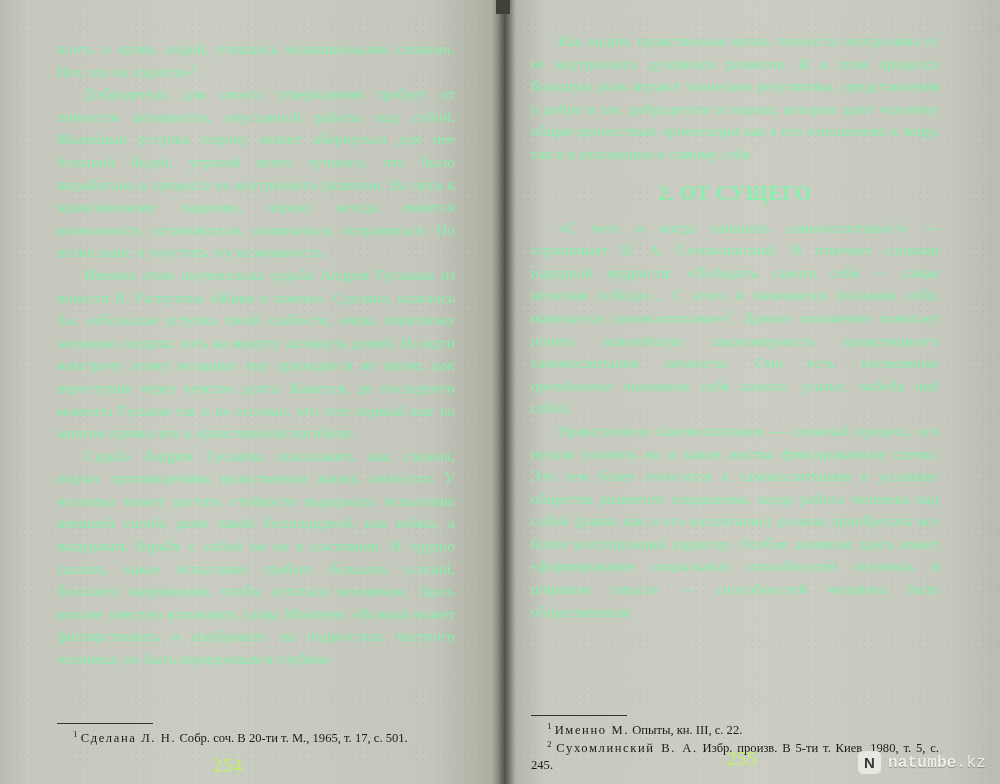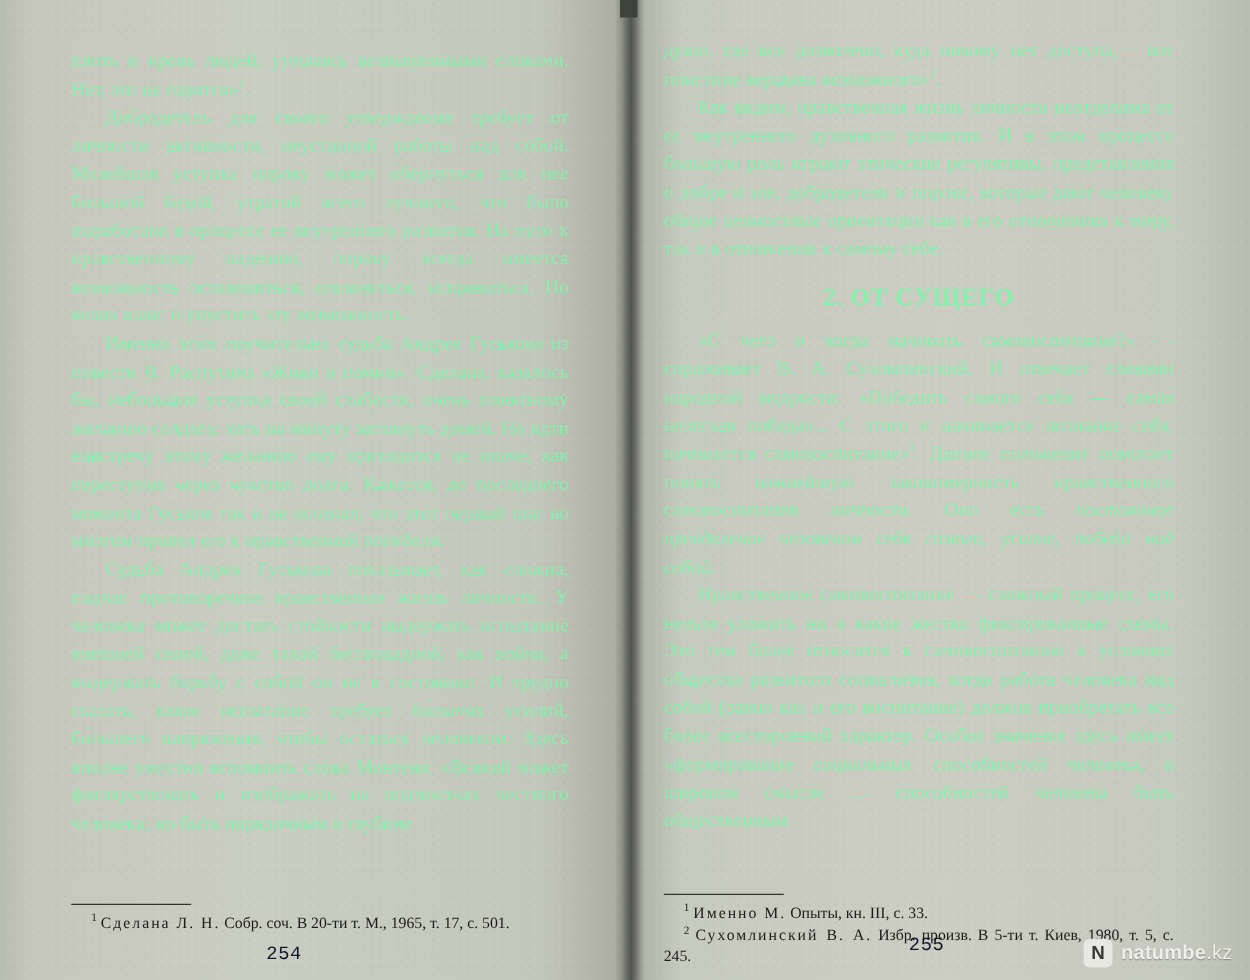--- a/index.html
+++ b/index.html
@@ -132,24 +132,23 @@
     margin-bottom: 6px;
   }
   .footnote {
     margin: 0 0 2px 0;
     text-indent: 16px;
   }
   .footnote sup { font-size: 9px; }
 
   .folio {
     position: absolute;
-    font-size: 15px;
-    color: #0f172a;
+    font-size: 19px;
+    color: #bef264;
     letter-spacing: 0.5px;
-    font-family: Liberation Mono, monospace;
   }
   .left .folio { left: 213px; top: 755px; }
   .right .folio { left: 222px; top: 748px; }
 
   
   .watermark {
     position: absolute;
     right: 14px;
     bottom: 10px;
     display: flex;
@@ -164,21 +163,21 @@
     background: #e9ebe4;
     display: flex;
     align-items: center;
     justify-content: center;
     color: #2c2f28;
     font-family: "Liberation Sans", sans-serif;
     font-size: 15px;
     font-weight: bold;
   }
   .wm-text {
-    font-family: Liberation Sans, sans-serif;
+    font-family: Liberation Mono, monospace;
     font-size: 16px;
     color: #f2f3ee;
     letter-spacing: 0.2px;
     text-shadow: 0 1px 1px rgba(0,0,0,0.35);
   }
   .wm-text b { font-weight: bold; }
 
   
   .grain {
     position: absolute;
@@ -212,34 +211,33 @@
     <div class="footnote-wrap">
       <div class="footnote-rule"></div>
       <p class="footnote"><sup>1</sup> <span class="spaced">Сделана Л. Н.</span> <span>Собр. соч. В 20-ти т. М., 1965, т. 17, с. 501.</span></p>
     </div>
 
     <div class="folio">254</div>
   </div>
 
   <div class="page-col right">
     <div class="text-block">
-      <p class="noindent"><span>души, где все дозволено, куда никому нет доступа,— вот поистине вершина возможного»</span><sup>1</sup>.</p>
       <p>Как видим, нравственная жизнь личности неотделима от ее внутреннего духовного развития. И в этом процессе большую роль играют этические регулятивы, представления о добре и зле, добродетели и пороке, которые дают человеку общие ценностные ориентации как в его отношениях к миру, так и в отношении к самому себе.</p>
 
       <div class="heading">
         <span class="line">2. ОТ СУЩЕГО</span>
       </div>
 
       <p id="p-after-1"><span>«С чего и когда начинать самовоспитание?» — спрашивает В. А. Сухомлинский. И отвечает словами народной мудрости: «Победить самого себя — самая нелегкая победа»... С этого и начинается познание себя, начинается самовоспитание»</span><sup>2</sup><span>. Данное положение помогает понять важнейшую закономерность нравственного самовоспитания личности. Оно есть </span><span class="ital">постоянное преодоление человеком себя самого, усилие, победа над собой</span><span>.</span></p>
       <p>Нравственное самовоспитание — сложный процесс, его нельзя уложить ни в какие жестко фиксированные схемы. Это тем более относится к самовоспитанию в условиях общества развитого социализма, когда работа человека над собой (равно как и его воспитание) должна приобретать все более всесторонний характер. Особое значение здесь имеет «формирование социальных способностей человека, в широком смысле — способностей человека быть общественным</p>
     </div>
 
     <div class="footnote-wrap">
       <div class="footnote-rule"></div>
-      <p class="footnote"><sup>1</sup> <span class="spaced">Именно М.</span> <span>Опыты, кн. III, с. 33.</span></p>
+      <p class="footnote"><sup>1</sup> <span class="spaced">Именно М.</span> <span>Опыты, кн. III, с. 22.</span></p>
       <p class="footnote"><sup>2</sup> <span class="spaced">Сухомлинский В. А.</span> <span>Избр. произв. В 5-ти т. Киев, 1980, т. 5, с. 245.</span></p>
     </div>
 
     <div class="folio">255</div>
   </div>
 
   <div class="watermark">
     <div class="wm-badge">N</div>
     <div class="wm-text"><b>natumbe</b><span>.kz</span></div>
   </div>

